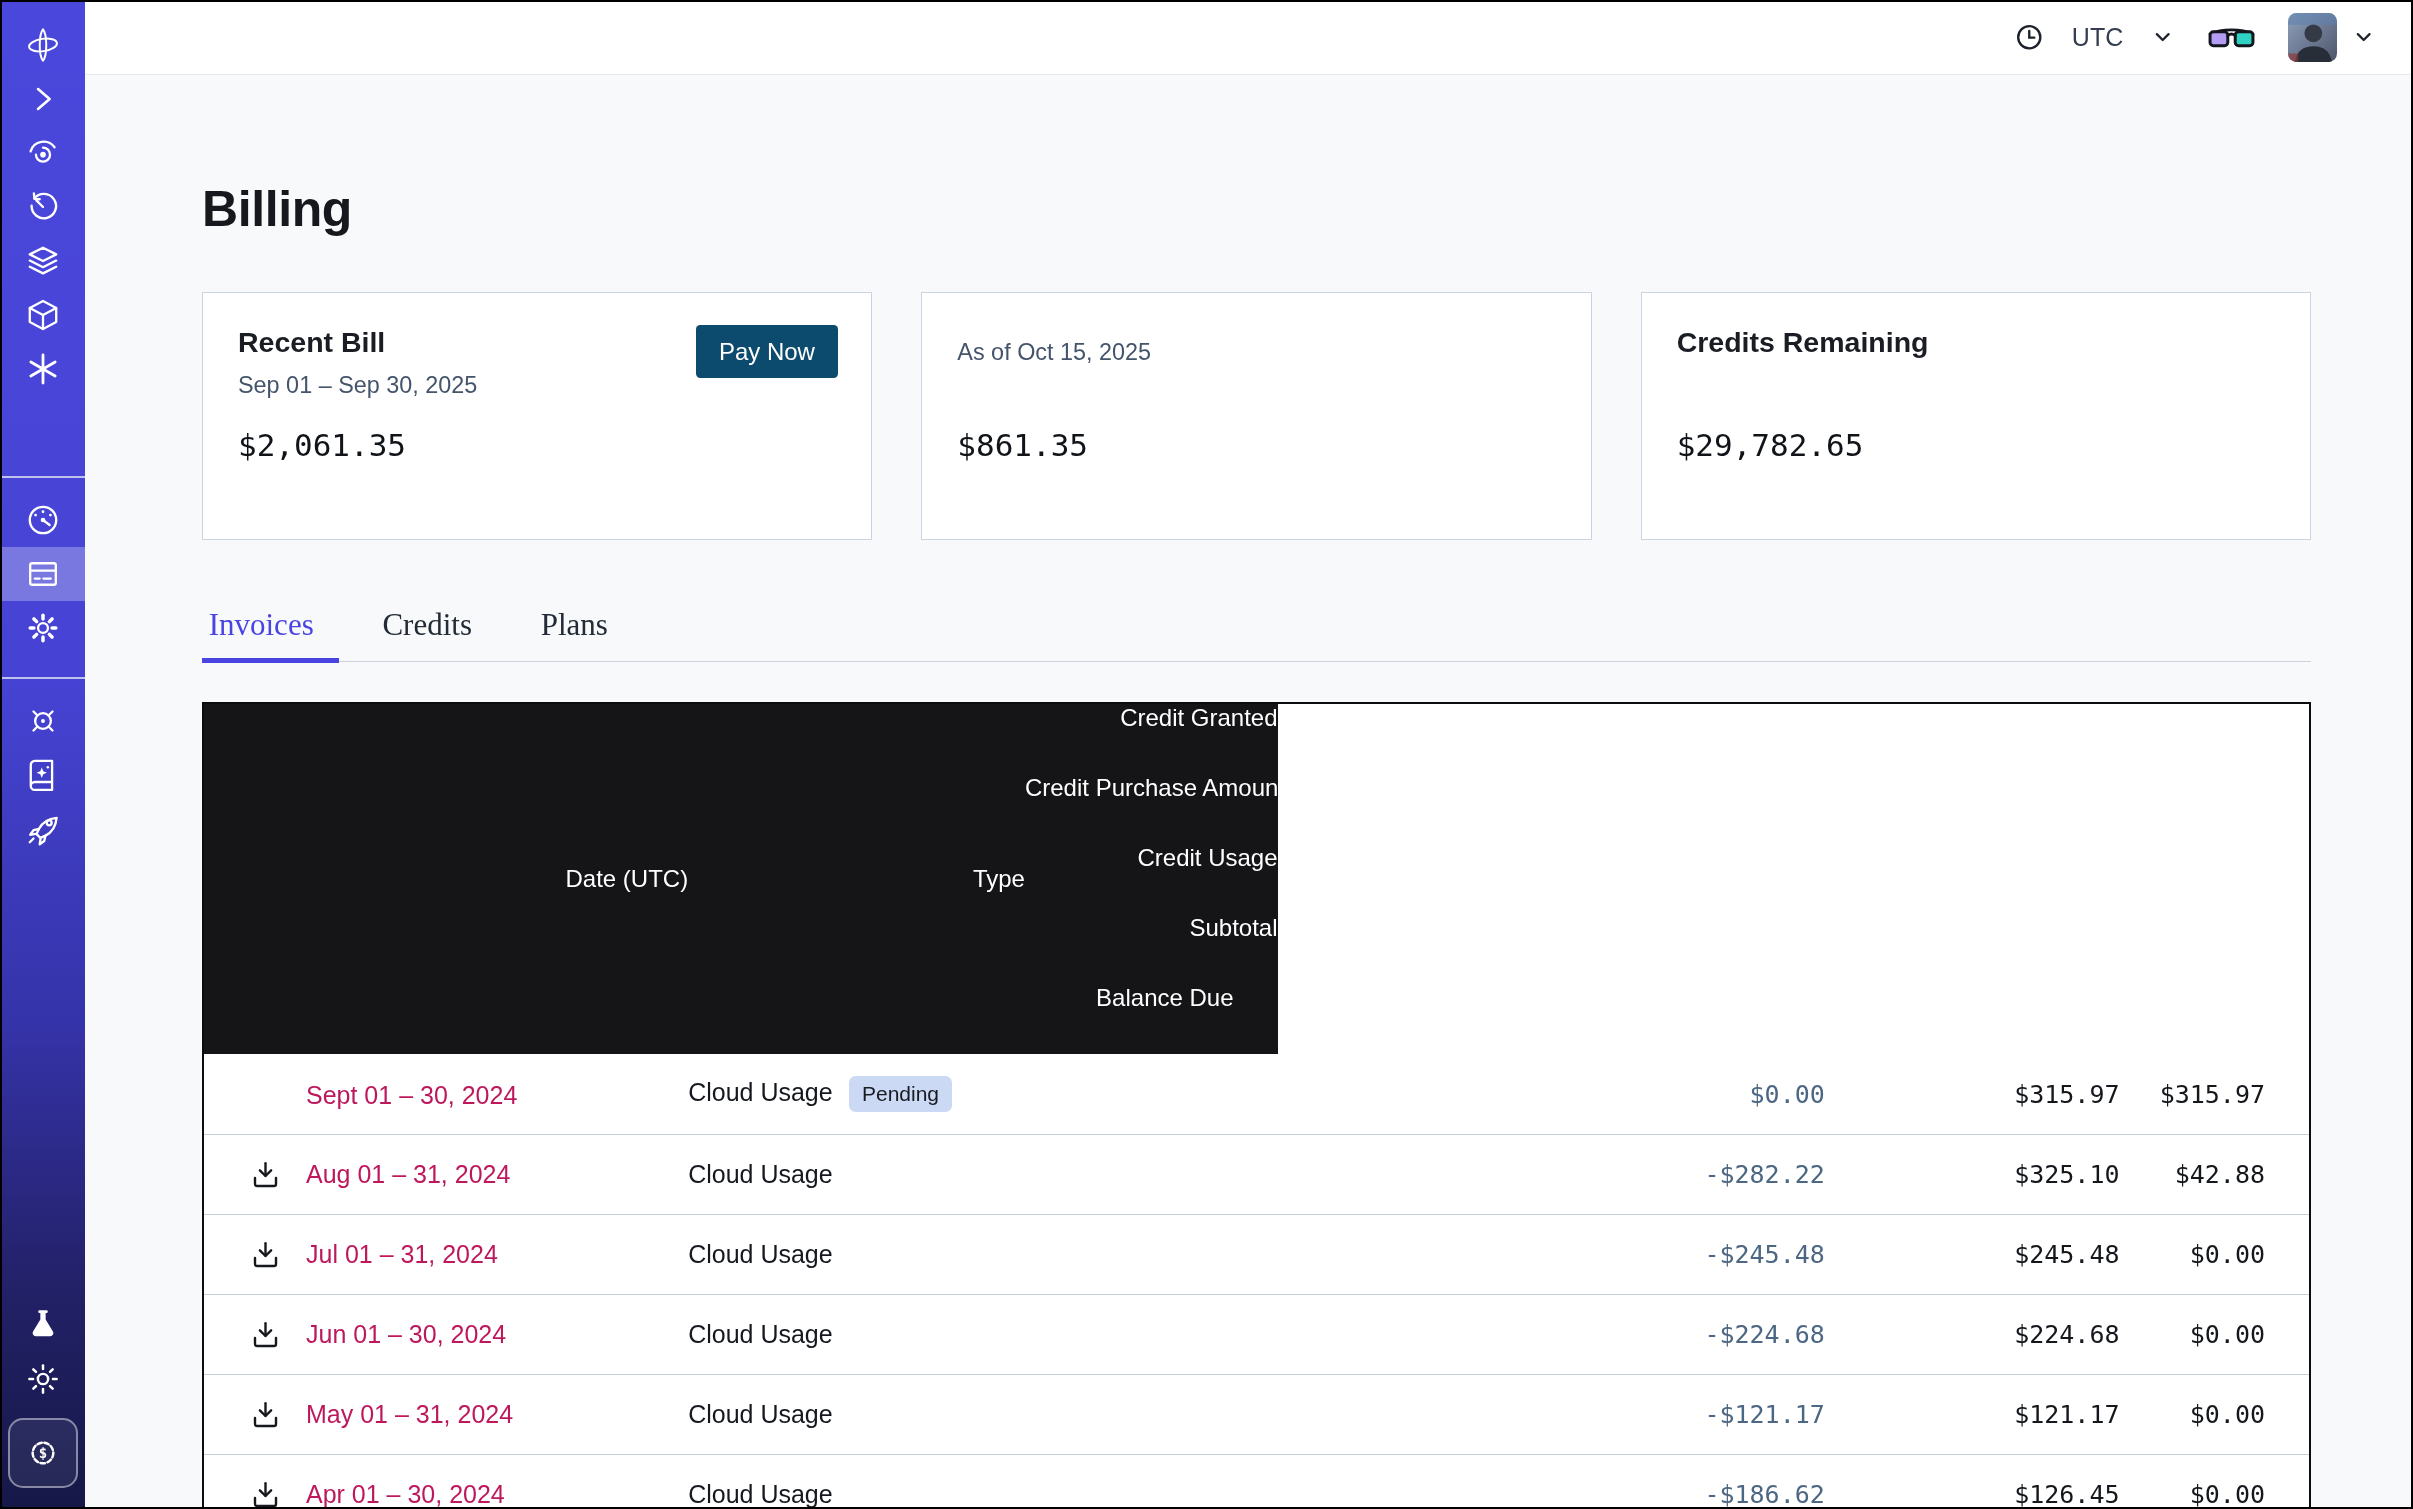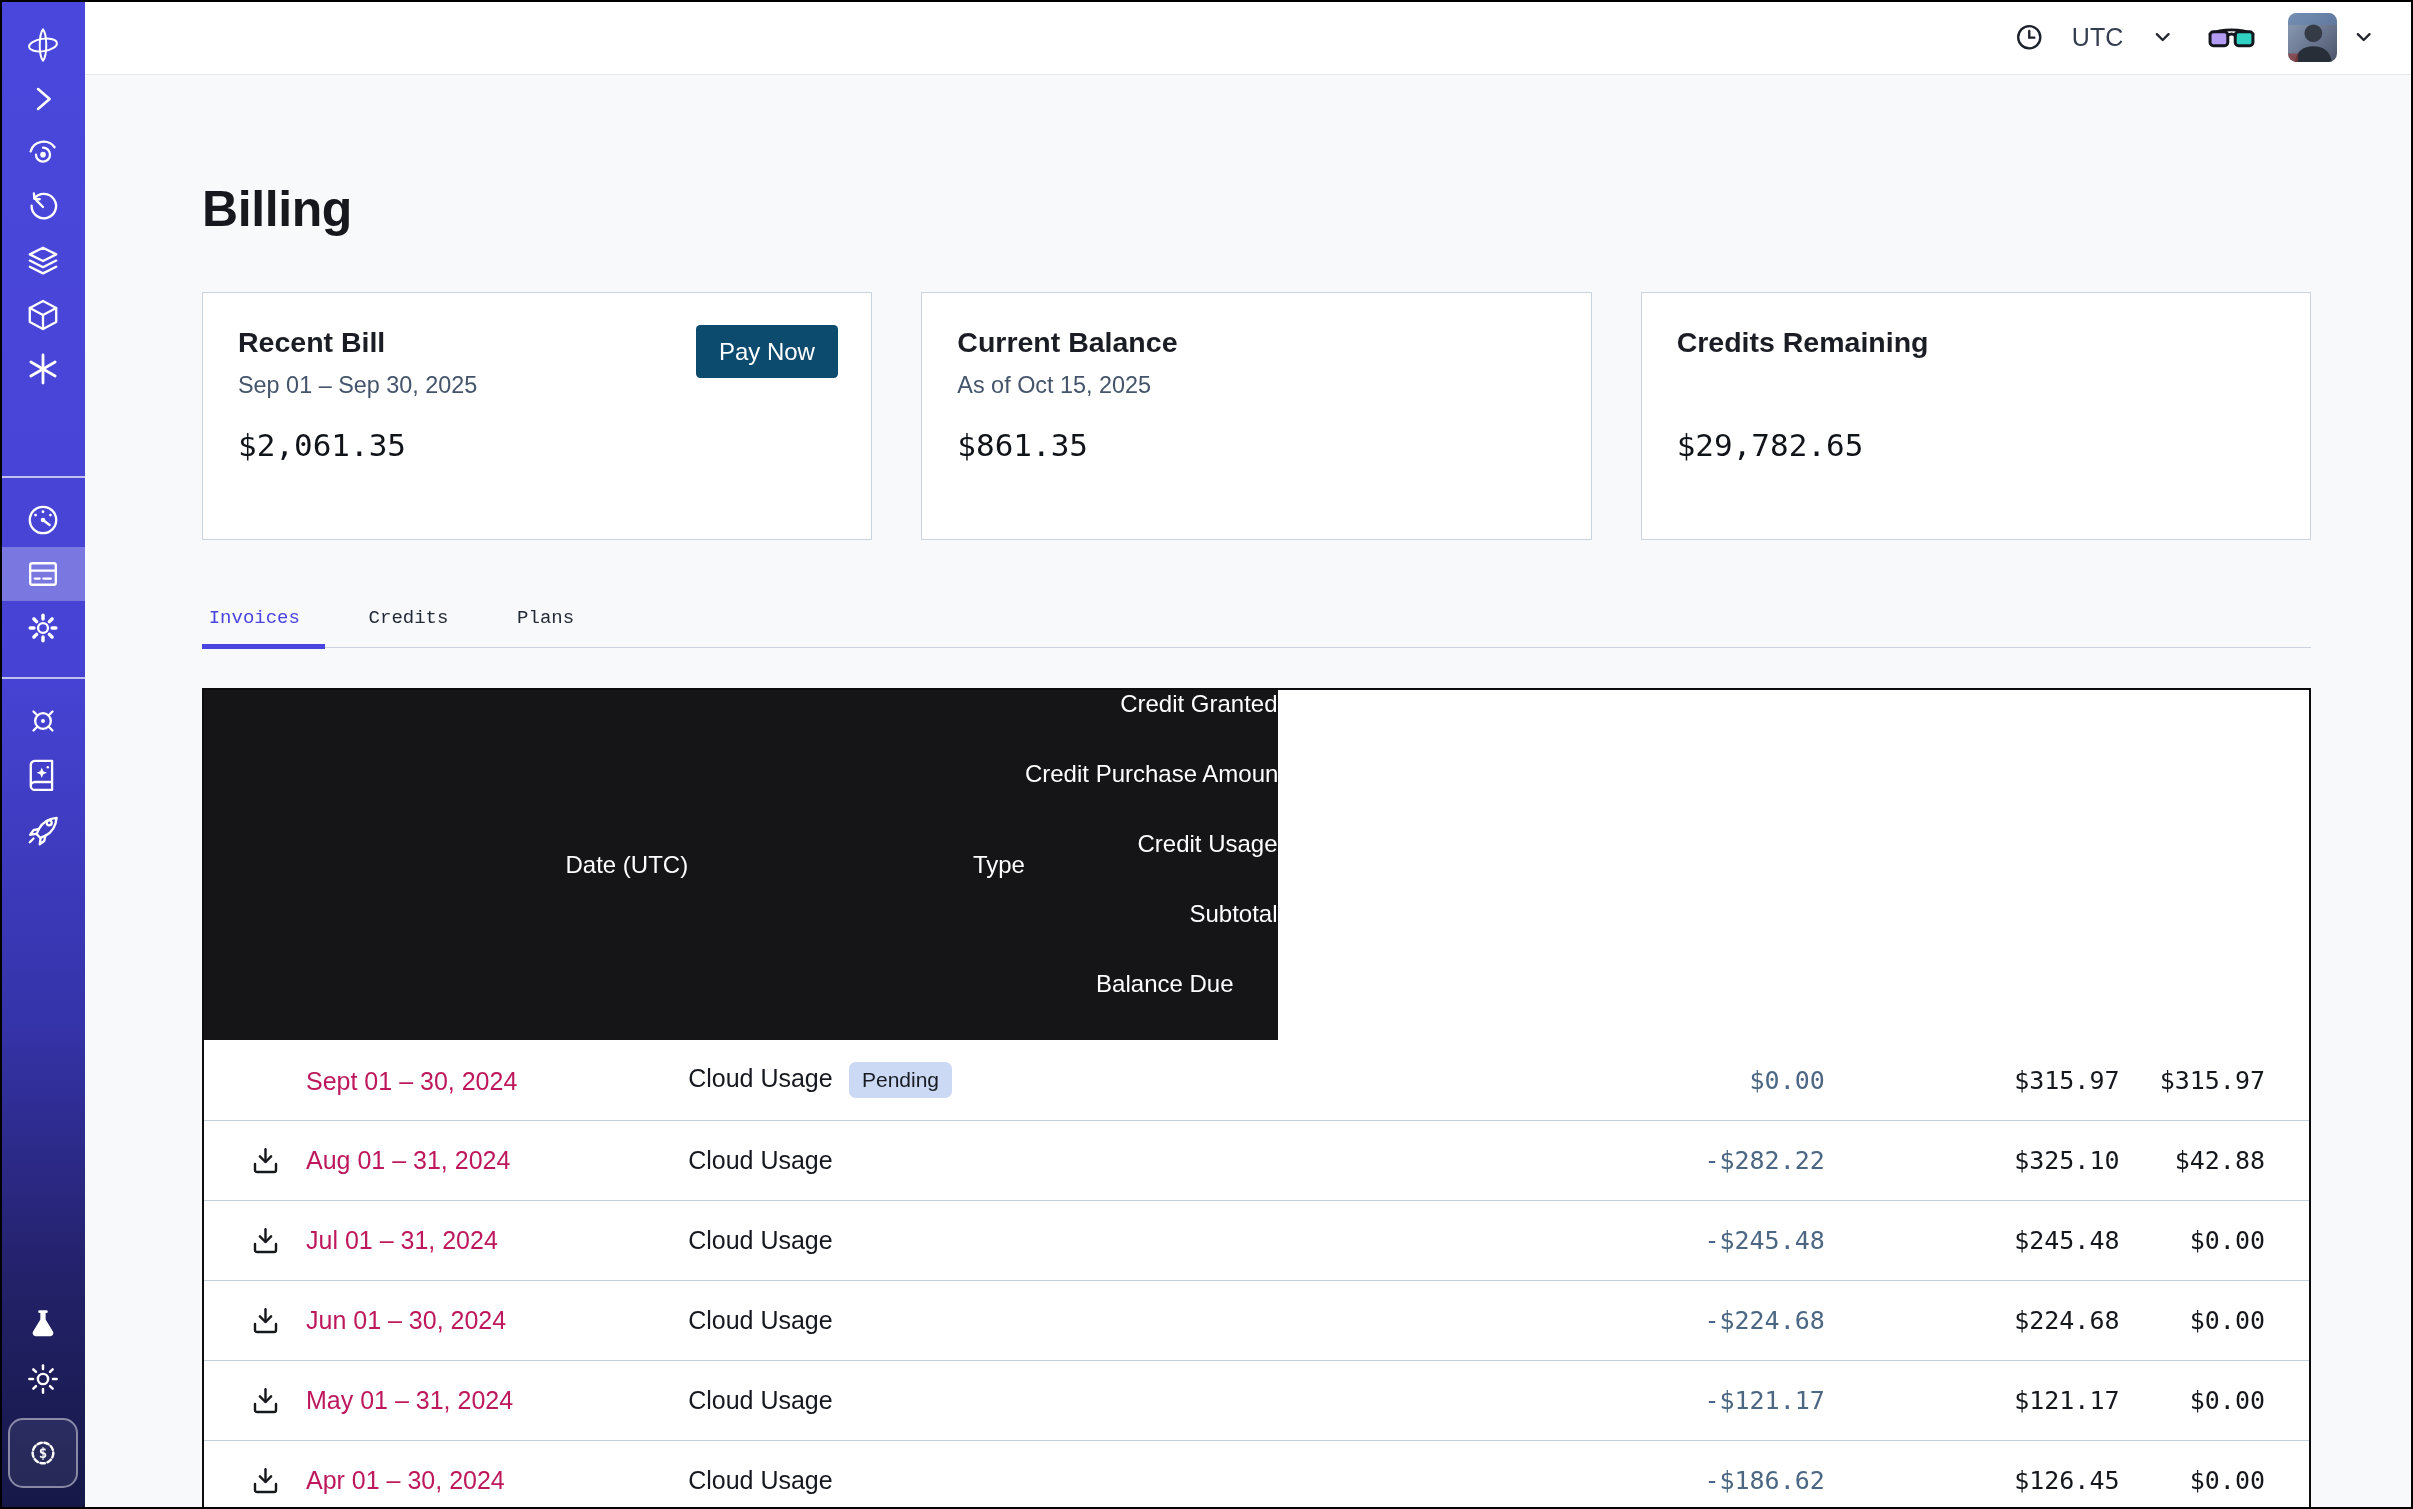--- a/index.html
+++ b/index.html
@@ -42,21 +42,21 @@
   .card { position:relative; height:248px; background:#fff; border:1.7px solid #c9d3e2; padding:33px 35px; }
   .card-title { font-size:28.5px; font-weight:600; color:#1a1d23; }
   .card-sub { margin-top:13.4px; font-size:23.4px; color:#44546b; }
   .card-amount { position:absolute; left:35px; top:134px;
     font-family:"DejaVu Sans Mono",monospace; font-size:31px; color:#101419; }
   .paynow { position:absolute; top:32px; right:33px; background:#0c4a6e; color:#fff; border:0;
     font-family:inherit; font-size:24px; padding:12.6px 23.4px; border-radius:4.2px; cursor:pointer; }
 
   
   .tabs { margin-top:67px; display:flex; border-bottom:1.7px solid #ccd3df; }
-  .tab { background:none; border:0; cursor:pointer; font-family:Liberation Mono, monospace; font-size:19px; color:#232b37;
+  .tab { background:none; border:0; cursor:pointer; font-family:Liberation Serif, serif; font-size:31px; color:#232b37;
     padding:0 25px 18.4px 6.7px; margin-right:37px; position:relative; }
   .tab.active { color:#4a44e0; font-weight:500; }
   .tab.active::after { content:""; position:absolute; left:0; right:0; bottom:-1.7px; height:5px; background:#4a44e0; }
 
   
   .tableCard { margin-top:40px; border:2.5px solid #0c0c0e; background:#fff; }
   table { width:100%; border-collapse:collapse; table-layout:fixed; }
   thead th { background:#151517; color:#fff; font-weight:500; font-size:24px; height:70px; padding:0; white-space:nowrap; }
   th.left { text-align:right; } th.right { text-align:right; }
   thead th:first-child { padding-left:45px; }
@@ -270,21 +270,20 @@
       <h1>Billing</h1>
 
       <section class="cards">
         <article class="card">
           <div class="card-title">Recent Bill</div>
           <div class="card-sub">Sep 01 – Sep 30, 2025</div>
           <div class="card-amount">$2,061.35</div>
           <button class="paynow">Pay Now</button>
         </article>
         <article class="card">
-          <div class="card-title">Current Balance</div>
           <div class="card-sub">As of Oct 15, 2025</div>
           <div class="card-amount">$861.35</div>
         </article>
         <article class="card">
           <div class="card-title">Credits Remaining</div>
           <div class="card-sub"></div>
           <div class="card-amount">$29,782.65</div>
         </article>
       </section>
 

